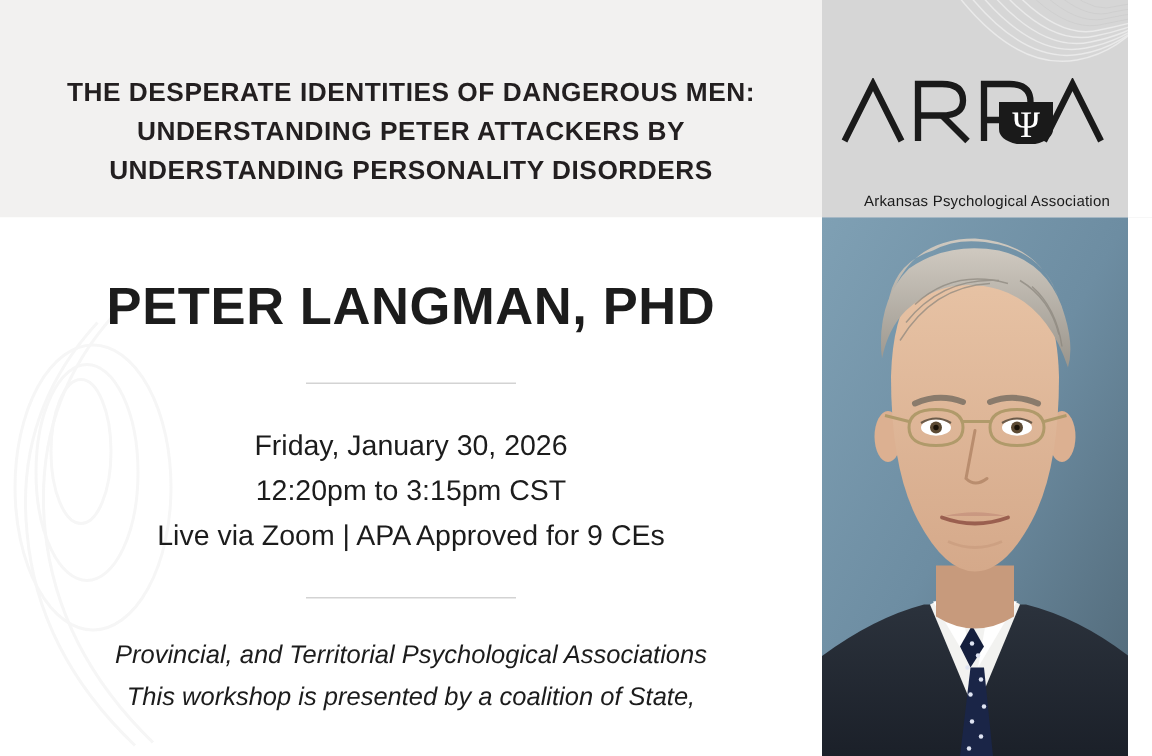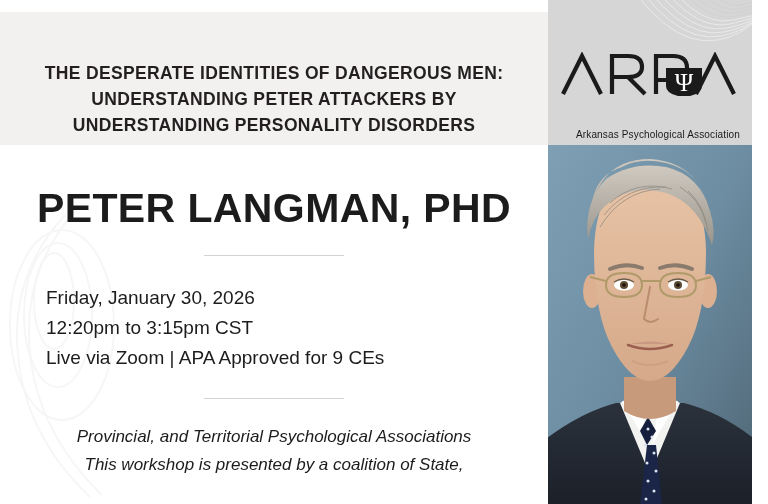--- a/index.html
+++ b/index.html
@@ -15,21 +15,21 @@
     overflow: hidden;
     background: #ffffff;
     font-family: "Liberation Sans", sans-serif;
     -webkit-font-smoothing: antialiased;
   }
 
   
   .header-band {
     position: absolute;
     left: 0;
-    top: 12px;
+    top: 0;
     width: 548px;
     height: 145px;
     background: #f2f1f0;
   }
   .logo-panel {
     position: absolute;
     left: 548px;
     top: 0;
     width: 220px;
     height: 145px;
@@ -138,46 +138,45 @@
     opacity: .75;
     pointer-events: none;
   }
 
   .speaker {
     position: absolute;
     left: 0;
     top: 40px;
     width: 548px;
     text-align: center;
-    font-size: 41px;
+    font-size: 35px;
     font-weight: bold;
     letter-spacing: .4px;
     color: #1c1c1c;
   }
 
   .rule {
     position: absolute;
     left: 204px;
     width: 140px;
     height: 1px;
     background: #d3d3d3;
   }
   .rule-top { top: 110px; }
   .rule-bottom { top: 253px; }
 
   .details {
     position: absolute;
     left: 0;
     top: 138px;
     width: 548px;
-    text-align: left;
+    text-align: center;
     font-size: 19px;
     line-height: 30px;
     color: #1c1c1c;
-    padding-left: 46px;
   }
   .details span { display: block; }
 
   .note {
     position: absolute;
     left: 0;
     top: 278px;
     width: 548px;
     text-align: center;
     font-style: italic;

